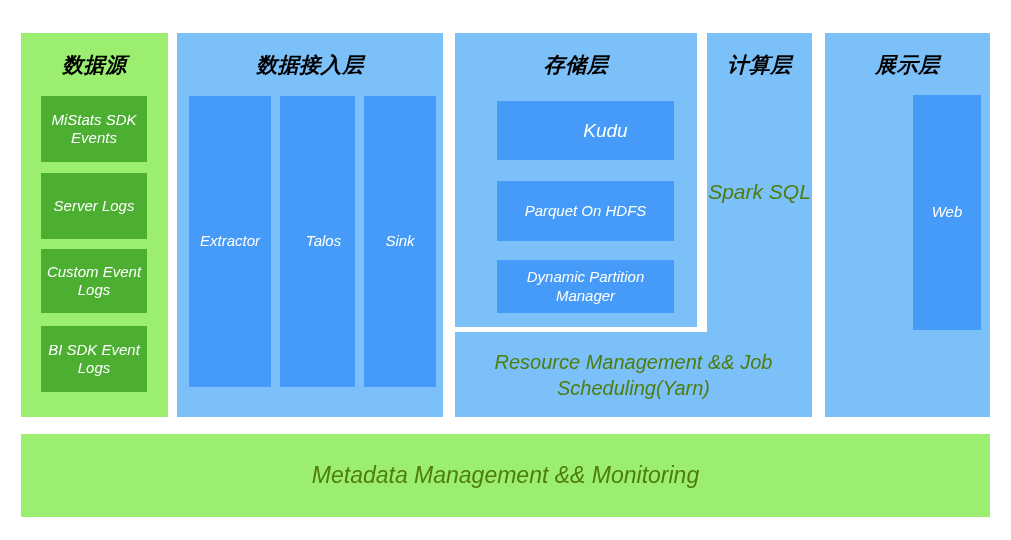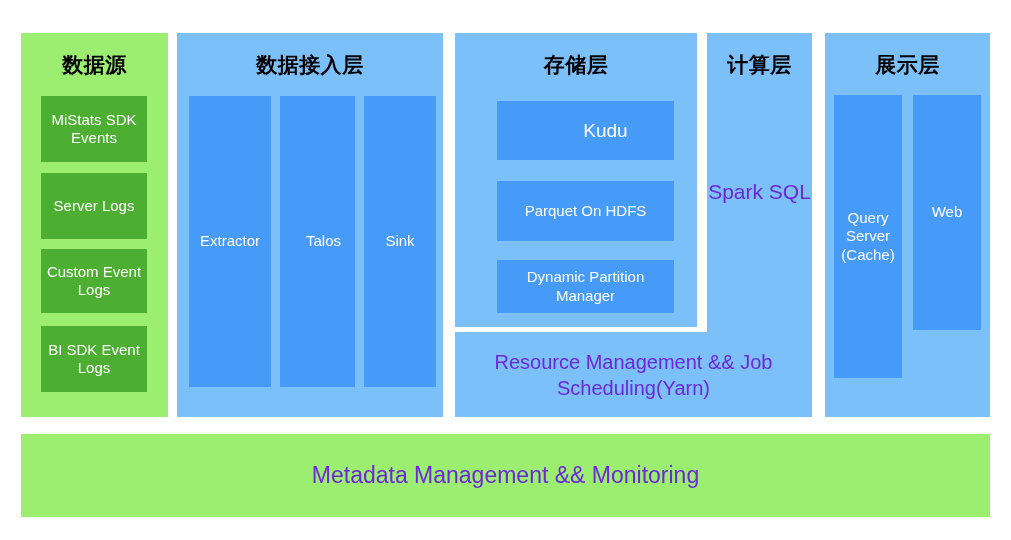--- a/index.html
+++ b/index.html
@@ -7,20 +7,21 @@
     padding: 0;
     background: #ffffff;
   }
   #canvas {
     position: relative;
     width: 1011px;
     height: 540px;
     background: #ffffff;
     font-family: "Liberation Sans", sans-serif;
     overflow: hidden;
+    font-style: italic;
   }
   .panel {
     position: absolute;
     box-sizing: border-box;
   }
   .panel-title {
     position: absolute;
     left: 0;
     right: 0;
     text-align: center;
@@ -52,21 +53,21 @@
   }
   .panel-green { background: #9BEE70; }
   .panel-blue  { background: #7CC0FA; }
 
   .bar-text {
     position: absolute;
     display: flex;
     align-items: center;
     justify-content: center;
     text-align: center;
-    color: #6d28d9;
+    color: #4d7c0f;
     line-height: 1.3;
   }
 </style>
 </head>
 <body>
 
 <div id="canvas">
 
   <div class="panel panel-green" style="left:21px; top:33px; width:147px; height:384px;">
     <div class="panel-title" style="top:20px;">数据源</div>
@@ -95,20 +96,19 @@
   </div>
   <div class="bar-text" style="left:707px; top:165px; width:105px; height:54px; font-size:21px;">Spark SQL</div>
 
   <div class="panel panel-blue" style="left:455px; top:332px; width:357px; height:85px;">
   </div>
   <div class="bar-text" style="left:455px; top:332px; width:357px; height:85px; font-size:20px;">Resource Management &amp;&amp; Job Scheduling(Yarn)</div>
 
   <div class="panel panel-blue" style="left:825px; top:33px; width:165px; height:384px;">
     <div class="panel-title" style="top:20px;">展示层</div>
   </div>
-  <div class="box box-blue" style="left:834px; top:95px; width:68px; height:283px;">Query Server (Cache)</div>
   <div class="box box-blue" style="left:913px; top:95px; width:68px; height:235px;">Web</div>
 
   <div class="panel panel-green" style="left:21px; top:434px; width:969px; height:83px;">
   </div>
   <div class="bar-text" style="left:21px; top:434px; width:969px; height:83px; font-size:23px;">Metadata Management &amp;&amp; Monitoring</div>
 
 </div>
 
 </body></html>

